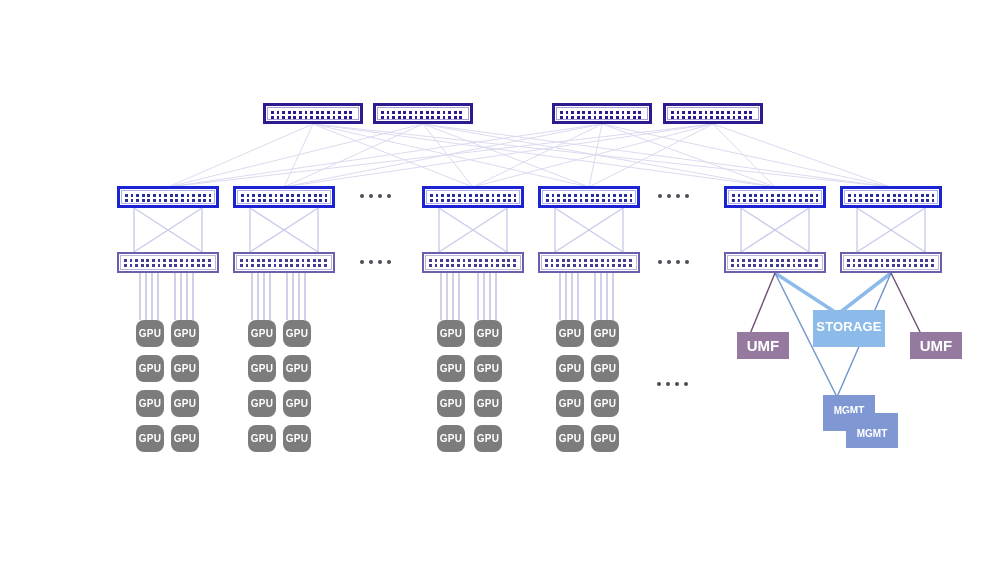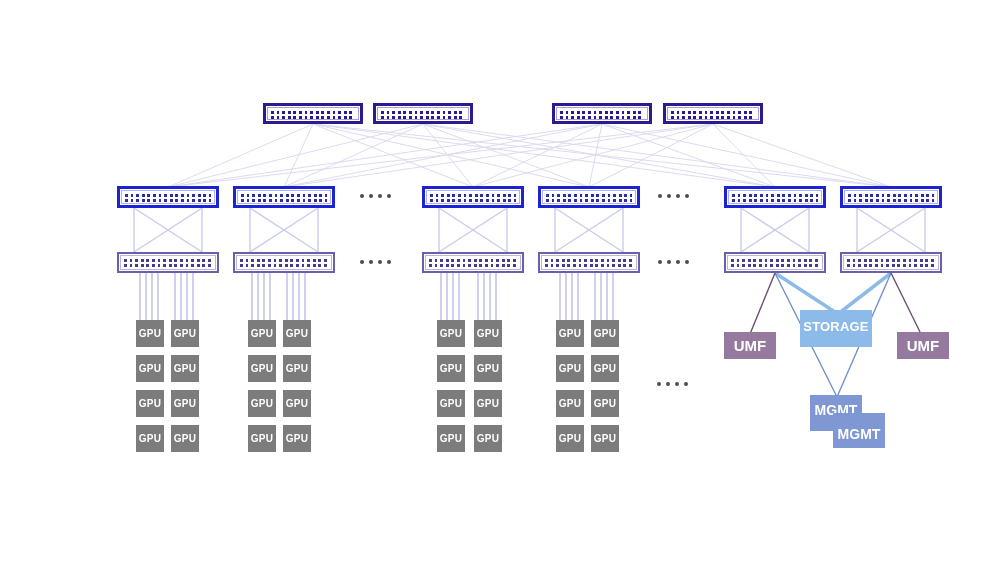--- a/index.html
+++ b/index.html
@@ -21,34 +21,34 @@
   .inner::before,.inner::after{
     content:"";display:block;height:3px;margin:2.5px 3px 0;
     background:repeating-linear-gradient(90deg,currentColor 0 2.8px,transparent 2.8px 5.6px);
   }
 
   
   .gpu-group{position:absolute;display:grid;}
   .gpu{
     width:28px;height:27px;background:var(--gpu-fill);color:#fff;
     font-weight:bold;font-size:10px;letter-spacing:.2px;
-    display:flex;align-items:center;justify-content:center;
+    display:flex;align-items:center;justify-content:center;border-radius:8px;
   }
 
   
   .box{
     position:absolute;color:#fff;font-weight:bold;box-sizing:border-box;
-    display:flex;align-items:center;justify-content:center;
+    display:flex;align-items:center;justify-content:center;margin-left:13px;
   }
   .storage{left:800px;top:310px;width:72px;height:37px;background:var(--storage-fill);
            font-size:13px;letter-spacing:.2px;padding-bottom:4px;}
   .umf{width:52px;height:27px;background:var(--umf-fill);font-size:15px;}
   .umf-l{left:724px;top:332px;}
   .umf-r{left:897px;top:332px;}
-  .mgmt{width:52px;height:36px;background:var(--mgmt-fill);font-size:14px;}
+  .mgmt{width:52px;height:36px;background:var(--mgmt-fill);font-size:10px;}
   .mgmt-1{left:810px;top:395px;padding-bottom:6px;}
   .mgmt-2{left:833px;top:413px;height:35px;padding-top:6px;}
 
   
   .dots{position:absolute;display:flex;gap:5px;align-items:center;height:6px;}
   .dots i{width:4px;height:4px;border-radius:50%;background:var(--dots-color);}
 </style>
 </head>
 <body>
 

